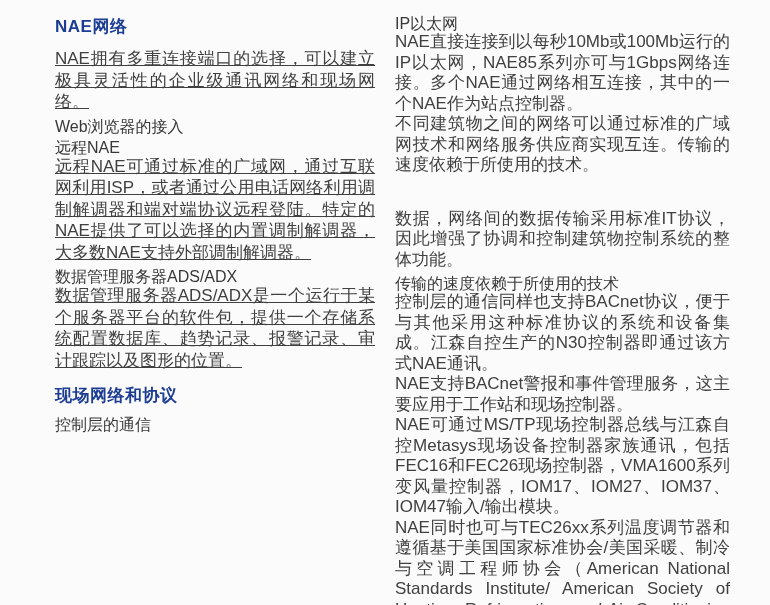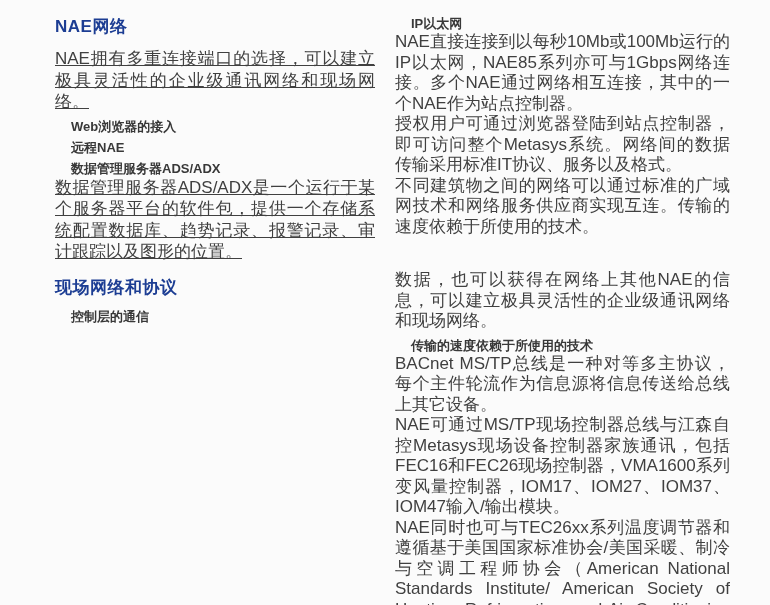--- a/index.html
+++ b/index.html
@@ -29,25 +29,25 @@
 
   h1 {
     font-size: 17px;
     line-height: 22px;
     font-weight: 700;
     color: var(--accent, #1c3d93);
     margin: 14px 0 10px 0;
     letter-spacing: 0.5px;
   }
   h2 {
-    font-size: 13px;
+    font-size: 16px;
     line-height: 15px;
-    font-weight: 700;
+    font-weight: 400;
     color: var(--h2, #383838);
-    margin: 6px 0 1px 16px;
+    margin: 6px 0 1px 0;
   }
   p {
     font-size: 17px;
     color: var(--text, #404040);
     margin: 0;
     text-align: justify;
   }
   .col-left  p { line-height: 21.5px; text-decoration: underline; }
   .col-right p { line-height: 20.5px; }
 
@@ -58,30 +58,31 @@
 </style>
 </head>
 <body style="--bg: #fbfbfb; --accent: #1c3d93; --h2: #383838; --text: #404040;">
 
 <div class="page">
   <div class="col col-left">
       <h1>NAE网络</h1>
       <p>NAE拥有多重连接端口的选择，可以建立极具灵活性的企业级通讯网络和现场网络。</p>
       <h2>Web浏览器的接入</h2>
       <h2>远程NAE</h2>
+      <p>远程NAE可通过标准的广域网，通过互联网利用ISP，或者通过公用电话网络利用调制解调器和端对端协议远程登陆。特定的NAE提供了可以选择的内置调制解调器，大多数NAE支持外部调制解调器。</p>
       <h2>数据管理服务器ADS/ADX</h2>
       <p>数据管理服务器ADS/ADX是一个运行于某个服务器平台的软件包，提供一个存储系统配置数据库、趋势记录、报警记录、审计跟踪以及图形的位置。</p>
       <h1>现场网络和协议</h1>
       <h2>控制层的通信</h2>
     </div>
   <div class="col col-right">
       <h2>IP以太网</h2>
       <p>NAE直接连接到以每秒10Mb或100Mb运行的IP以太网，NAE85系列亦可与1Gbps网络连接。多个NAE通过网络相互连接，其中的一个NAE作为站点控制器。</p>
-      <p>授权用户可通过浏览器登陆到站点控制器，即可访问整个Metasys系统。网络间的数据传输采用标准IT协议、服务以及格式。</p>
       <p>不同建筑物之间的网络可以通过标准的广域网技术和网络服务供应商实现互连。传输的速度依赖于所使用的技术。</p>
       <div class="gap"></div>
-      <p>数据，也可以获得在网络上其他NAE的信息，可以建立极具灵活性的企业级通讯网络和现场网络。</p>
+      <p>数据，网络间的数据传输采用标准IT协议，因此增强了协调和控制建筑物控制系统的整体功能。</p>
       <h2>传输的速度依赖于所使用的技术</h2>
-      <p>BACnet MS/TP总线是一种对等多主协议，每个主件轮流作为信息源将信息传送给总线上其它设备。</p>
+      <p>控制层的通信同样也支持BACnet协议，便于与其他采用这种标准协议的系统和设备集成。江森自控生产的N30控制器即通过该方式NAE通讯。</p>
+      <p>NAE支持BACnet警报和事件管理服务，这主要应用于工作站和现场控制器。</p>
       <p>NAE可通过MS/TP现场控制器总线与江森自控Metasys现场设备控制器家族通讯，包括FEC16和FEC26现场控制器，VMA1600系列变风量控制器，IOM17、IOM27、IOM37、IOM47输入/输出模块。</p>
       <p>NAE同时也可与TEC26xx系列温度调节器和遵循基于美国国家标准协会/美国采暖、制冷与空调工程师协会（American National Standards Institute/ American Society of Heating, Refrigerating, and Air Conditioning Engineers. ANSI/ASHRAE）135－2004标准的BACnet协议的第三方MS/TP设备通讯。</p>
     </div>
 </div>
 
 </body></html>

